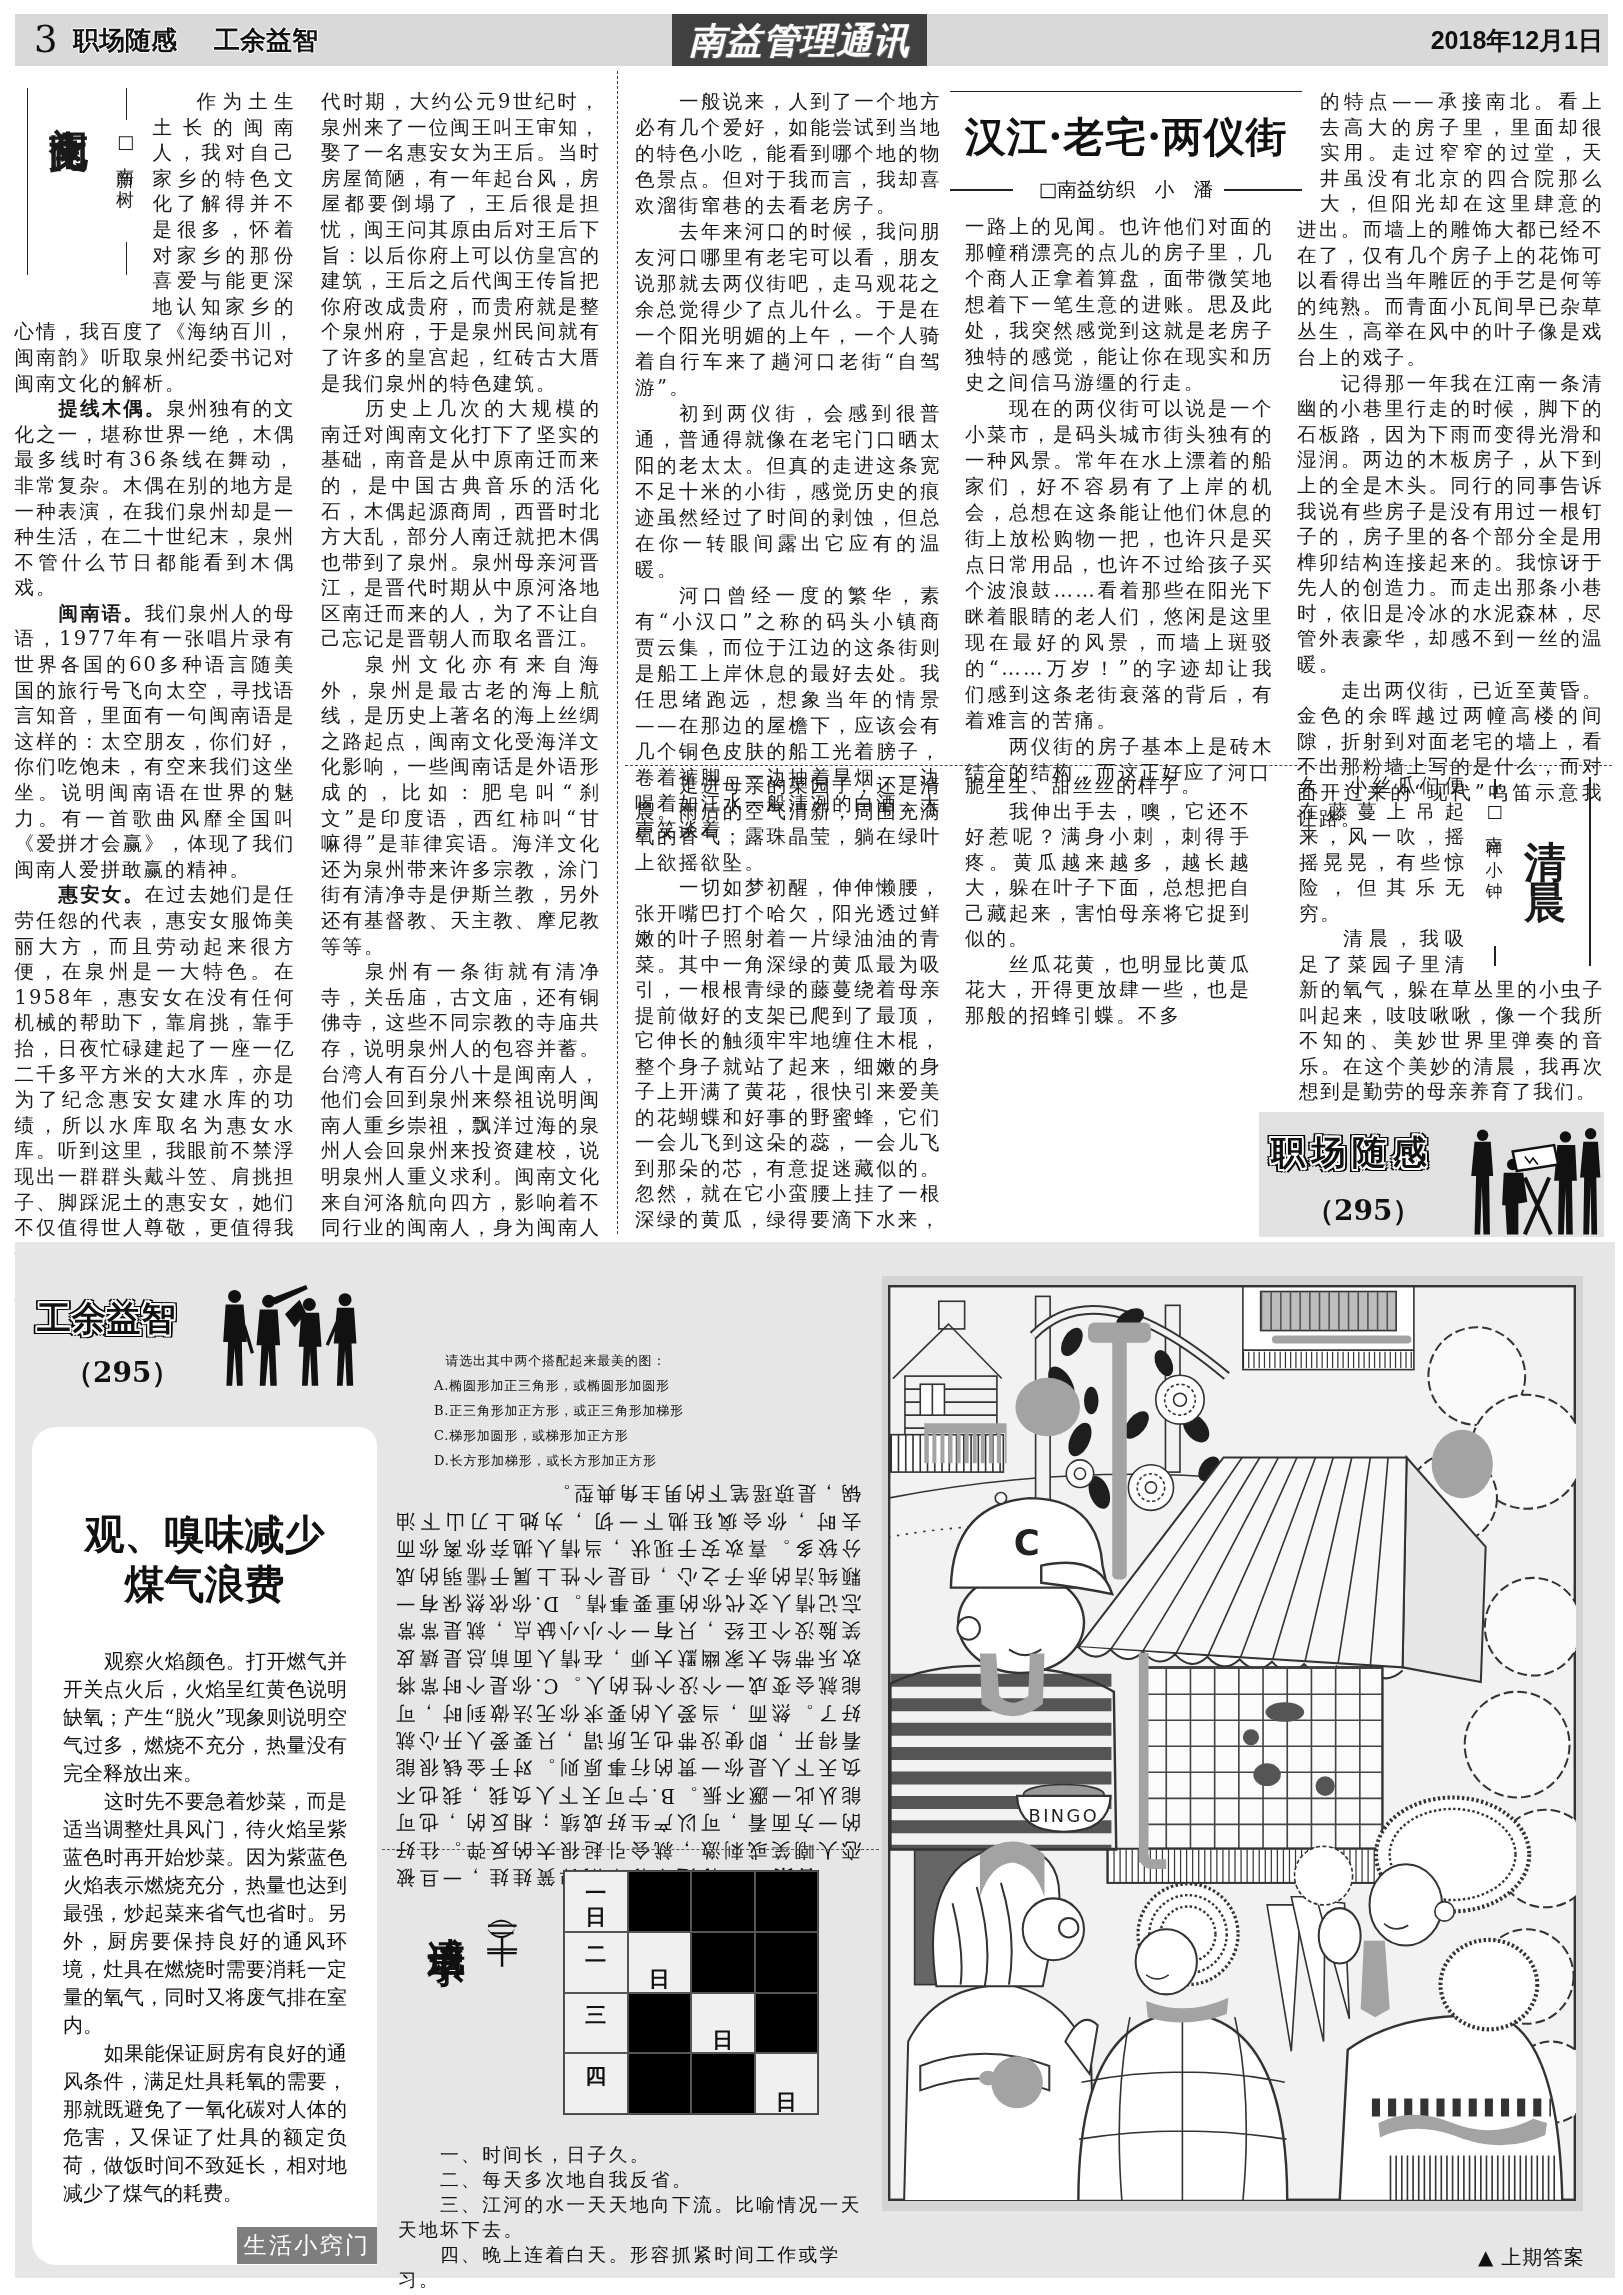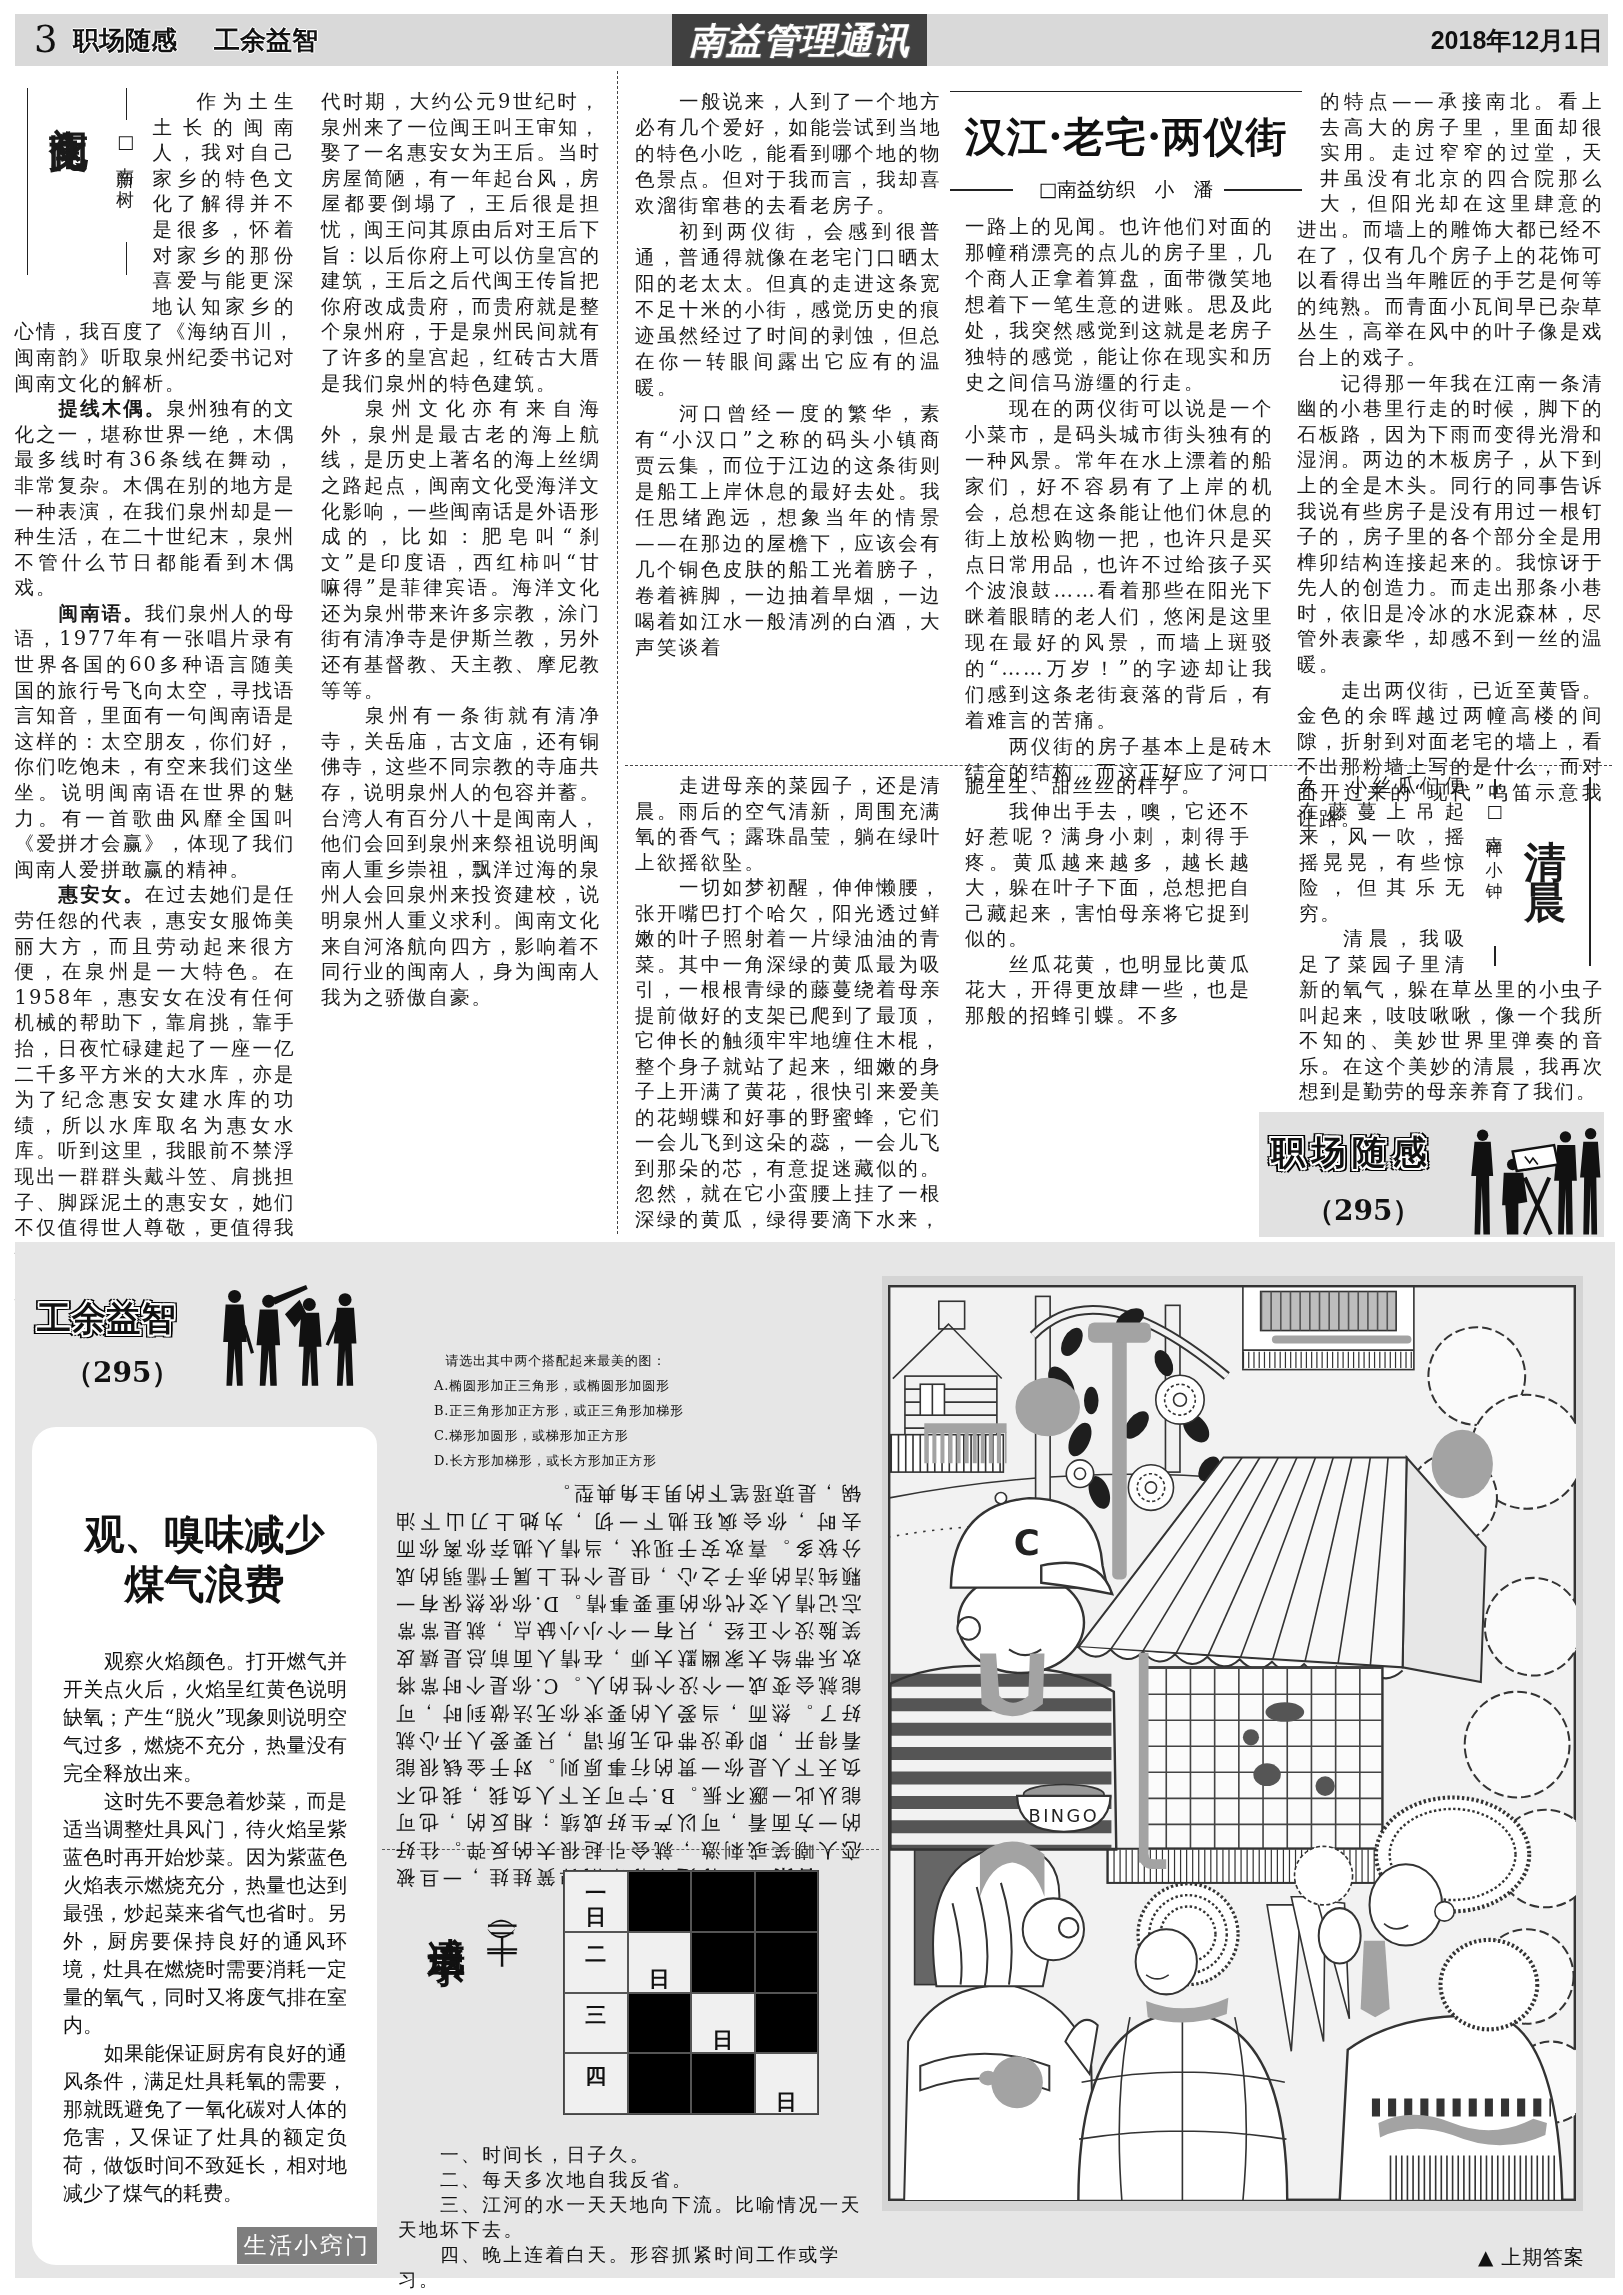--- a/index.html
+++ b/index.html
@@ -84,28 +84,30 @@
     </div>
     <p class="ind">作为土生土长的闽南人，我对自己家乡的特色文化了解得并不是很多，怀着对家乡的那份喜爱与能更深地认知家乡的心情，我百度了《海纳百川，闽南韵》听取泉州纪委书记对闽南文化的解析。</p>
     <p class="ind"><b>提线木偶。</b><span>泉州独有的文化之一，堪称世界一绝，木偶最多线时有36条线在舞动，非常复杂。木偶在别的地方是一种表演，在我们泉州却是一种生活，在二十世纪末，泉州不管什么节日都能看到木偶戏。</span></p>
     <p class="ind"><b>闽南语。</b><span>我们泉州人的母语，1977年有一张唱片录有世界各国的60多种语言随美国的旅行号飞向太空，寻找语言知音，里面有一句闽南语是这样的：太空朋友，你们好，你们吃饱未，有空来我们这坐坐。说明闽南语在世界的魅力。有一首歌曲风靡全国叫《爱拼才会赢》，体现了我们闽南人爱拼敢赢的精神。</span></p>
     <p class="ind"><b>惠安女。</b><span>在过去她们是任劳任怨的代表，惠安女服饰美丽大方，而且劳动起来很方便，在泉州是一大特色。在1958年，惠安女在没有任何机械的帮助下，靠肩挑，靠手抬，日夜忙碌建起了一座一亿二千多平方米的大水库，亦是为了纪念惠安女建水库的功绩，所以水库取名为惠女水库。听到这里，我眼前不禁浮现出一群群头戴斗笠、肩挑担子、脚踩泥土的惠安女，她们不仅值得世人尊敬，更值得我们当代人学习。</span></p>
     <p class="ind"><b>皇宫起。</b><span>我们叫它古厝，古厝的由来有个传说：中国五</span></p>
   </div>
 
   <div class="col up" style="left:321px;width:280px;letter-spacing:2px">
     <p>代时期，大约公元9世纪时，泉州来了一位闽王叫王审知，娶了一名惠安女为王后。当时房屋简陋，有一年起台风，房屋都要倒塌了，王后很是担忧，闽王问其原由后对王后下旨：以后你府上可以仿皇宫的建筑，王后之后代闽王传旨把你府改成贵府，而贵府就是整个泉州府，于是泉州民间就有了许多的皇宫起，红砖古大厝是我们泉州的特色建筑。</p>
+    <p class="ind">历史上几次的大规模的南迁对闽南文化打下了坚实的基础，南音是从中原南迁而来的，是中国古典音乐的活化石，木偶起源商周，西晋时北方大乱，部分人南迁就把木偶也带到了泉州。泉州母亲河晋江，是晋代时期从中原河洛地区南迁而来的人，为了不让自己忘记是晋朝人而取名晋江。</p>
     <p class="ind">泉州文化亦有来自海外，泉州是最古老的海上航线，是历史上著名的海上丝绸之路起点，闽南文化受海洋文化影响，一些闽南话是外语形成的，比如：肥皂叫“刹文”是印度语，西红柿叫“甘嘛得”是菲律宾语。海洋文化还为泉州带来许多宗教，涂门街有清净寺是伊斯兰教，另外还有基督教、天主教、摩尼教等等。</p>
     <p class="ind">泉州有一条街就有清净寺，关岳庙，古文庙，还有铜佛寺，这些不同宗教的寺庙共存，说明泉州人的包容并蓄。台湾人有百分八十是闽南人，他们会回到泉州来祭祖说明闽南人重乡崇祖，飘洋过海的泉州人会回泉州来投资建校，说明泉州人重义求利。闽南文化来自河洛航向四方，影响着不同行业的闽南人，身为闽南人我为之骄傲自豪。</p>
   </div>
 
   <div class="abs dash-v"></div>
 
   <div class="col up" style="left:635px;width:307px;letter-spacing:2.4px;line-height:26px">
     <p class="ind">一般说来，人到了一个地方必有几个爱好，如能尝试到当地的特色小吃，能看到哪个地的物色景点。但对于我而言，我却喜欢溜街窜巷的去看老房子。</p>
+    <p class="ind">去年来河口的时候，我问朋友河口哪里有老宅可以看，朋友说那就去两仪街吧，走马观花之余总觉得少了点儿什么。于是在一个阳光明媚的上午，一个人骑着自行车来了趟河口老街“自驾游”。</p>
     <p class="ind">初到两仪街，会感到很普通，普通得就像在老宅门口晒太阳的老太太。但真的走进这条宽不足十米的小街，感觉历史的痕迹虽然经过了时间的剥蚀，但总在你一转眼间露出它应有的温暖。</p>
     <p class="ind">河口曾经一度的繁华，素有“小汉口”之称的码头小镇商贾云集，而位于江边的这条街则是船工上岸休息的最好去处。我任思绪跑远，想象当年的情景——在那边的屋檐下，应该会有几个铜色皮肤的船工光着膀子，卷着裤脚，一边抽着旱烟，一边喝着如江水一般清冽的白酒，大声笑谈着</p>
   </div>
 
   <div class="abs tbox">
     <div class="abs tbox-title">汉江·老宅·两仪街</div>
     <span class="tbox-line" style="left:0;width:63px"></span>
     <div class="abs tbox-author">□南益纺织　小　潘</div>
     <span class="tbox-line" style="left:274px;width:78px"></span>
   </div>

